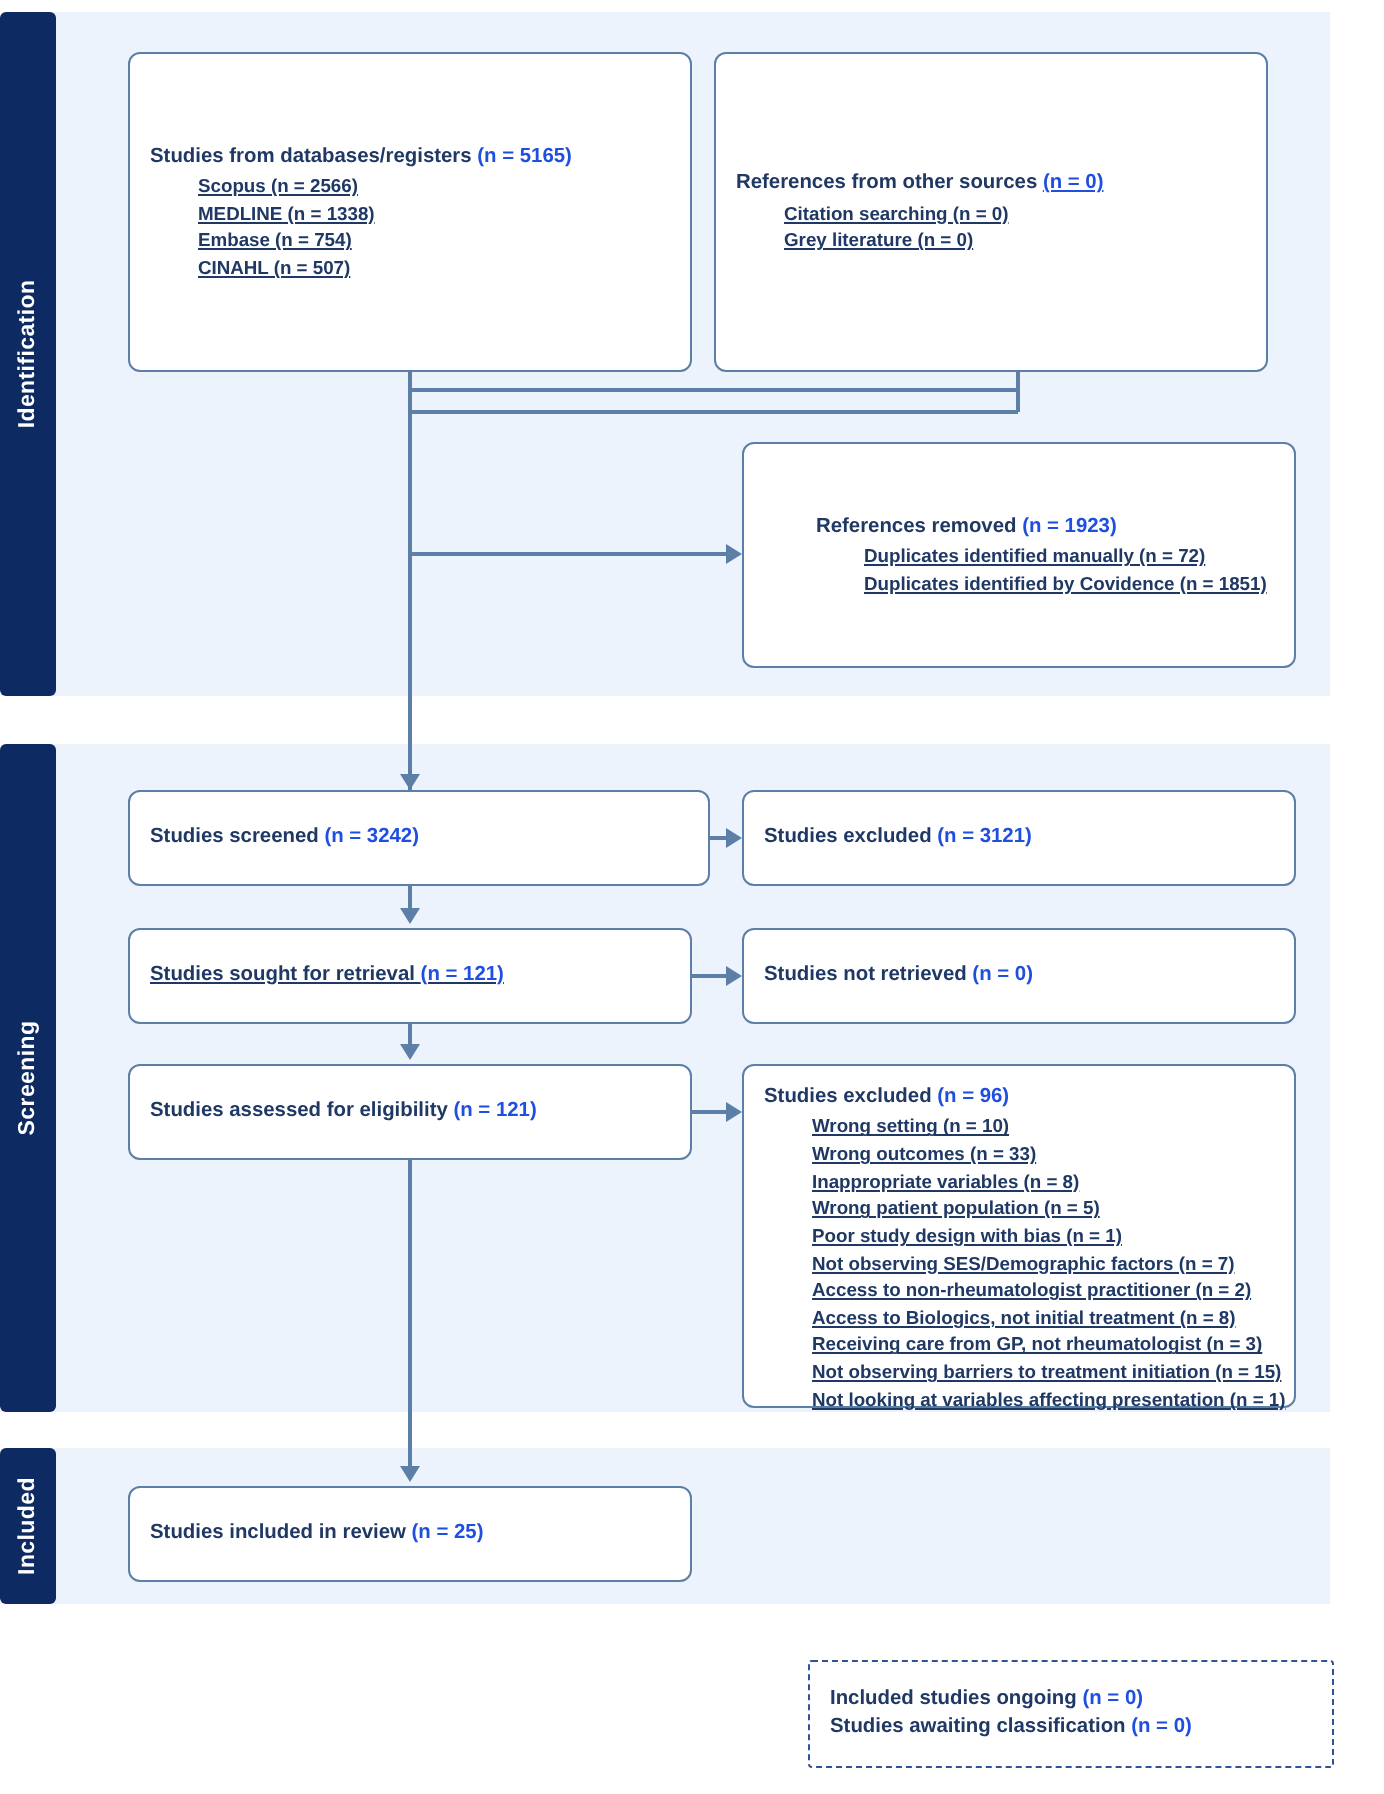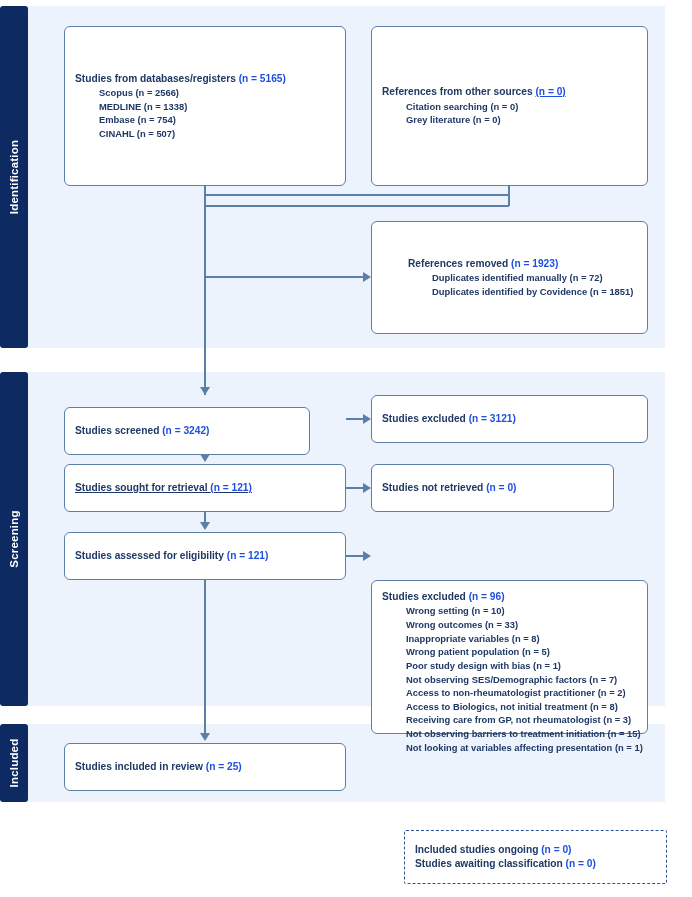--- a/index.html
+++ b/index.html
@@ -33,33 +33,33 @@
   .box{
     position:absolute;background:#ffffff;
     border:1.4px solid #5B7FA6;border-radius:6px;
     box-sizing:border-box;
     display:flex;flex-direction:column;justify-content:center;
     padding:6px 10px;
   }
   .box.dashed{background:transparent;border:1.6px dashed #2F5496;border-radius:2px;}
   .ttl{font-size:10.2px;font-weight:bold;color:#1F3864;line-height:1.42;white-space:nowrap;}
   .ttl .hl{color:#1F4FE0;}
-  .sub{font-size:9.4px;font-weight:bold;color:#1F3864;line-height:1.45;margin-left:24px;white-space:nowrap;}
+  .sub{font-size:9.4px;font-weight:bold;color:#1F3864;line-height:1.45;margin-left:24px;white-space:nowrap;text-decoration:underline;}
   .uline{text-decoration:underline;text-decoration-color:#1F4FE0;}
 
   
   #box-databases   {left:64px; top:26px;  width:282px;height:160px;}
-  #box-othersources{left:371px;top:26px; width:277px;height:160px;}
+  #box-othersources{left:357px;top:26px; width:277px;height:160px;}
   #box-removed     {left:371px;top:221px;width:277px;height:113px;padding-left:36px;}
-  #box-screened    {left:64px; top:395px;width:246px;height:48px;margin-top:12px;}
+  #box-screened    {left:64px; top:395px;width:291px;height:48px;}
   #box-excluded1   {left:371px;top:395px;width:277px;height:48px;}
   #box-sought      {left:64px; top:464px;width:282px;height:48px;text-decoration:underline;}
-  #box-notretrieved{left:371px;top:464px;width:243px;height:48px;}
+  #box-notretrieved{left:371px;top:464px;width:277px;height:48px;}
   #box-assessed    {left:64px; top:532px;width:282px;height:48px;}
-  #box-excluded2   {left:371px;top:532px;width:277px;height:154px;margin-top:48px;}
+  #box-excluded2   {left:371px;top:532px;width:277px;height:172px;}
   #box-included    {left:64px; top:743px;width:282px;height:48px;}
   #box-ongoing     {left:404px;top:830px;width:263px;height:54px;}
 
   
   .ln{position:absolute;background:#5B7FA6;}
   .vl{width:1.8px;}
   .hl{height:1.8px;}
   .arrow-d{position:absolute;width:0;height:0;
     border-left:5px solid transparent;border-right:5px solid transparent;
     border-top:8px solid #5B7FA6;}

